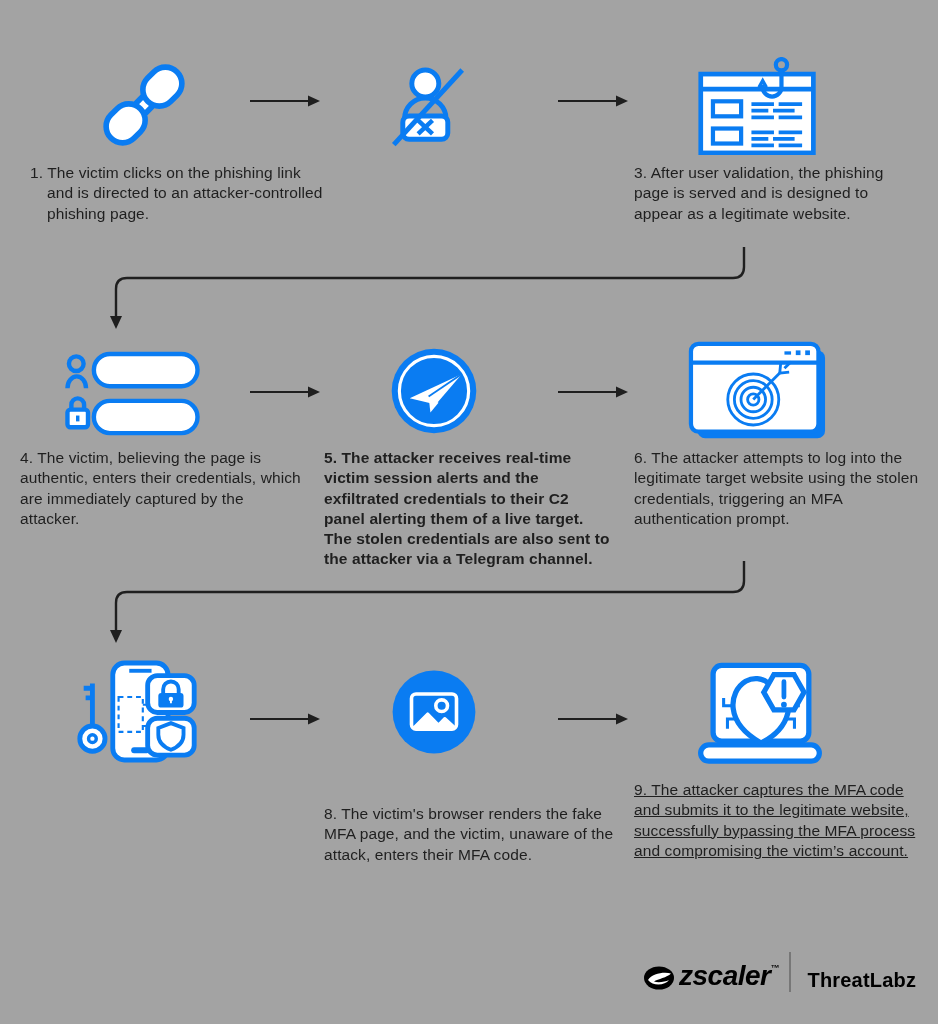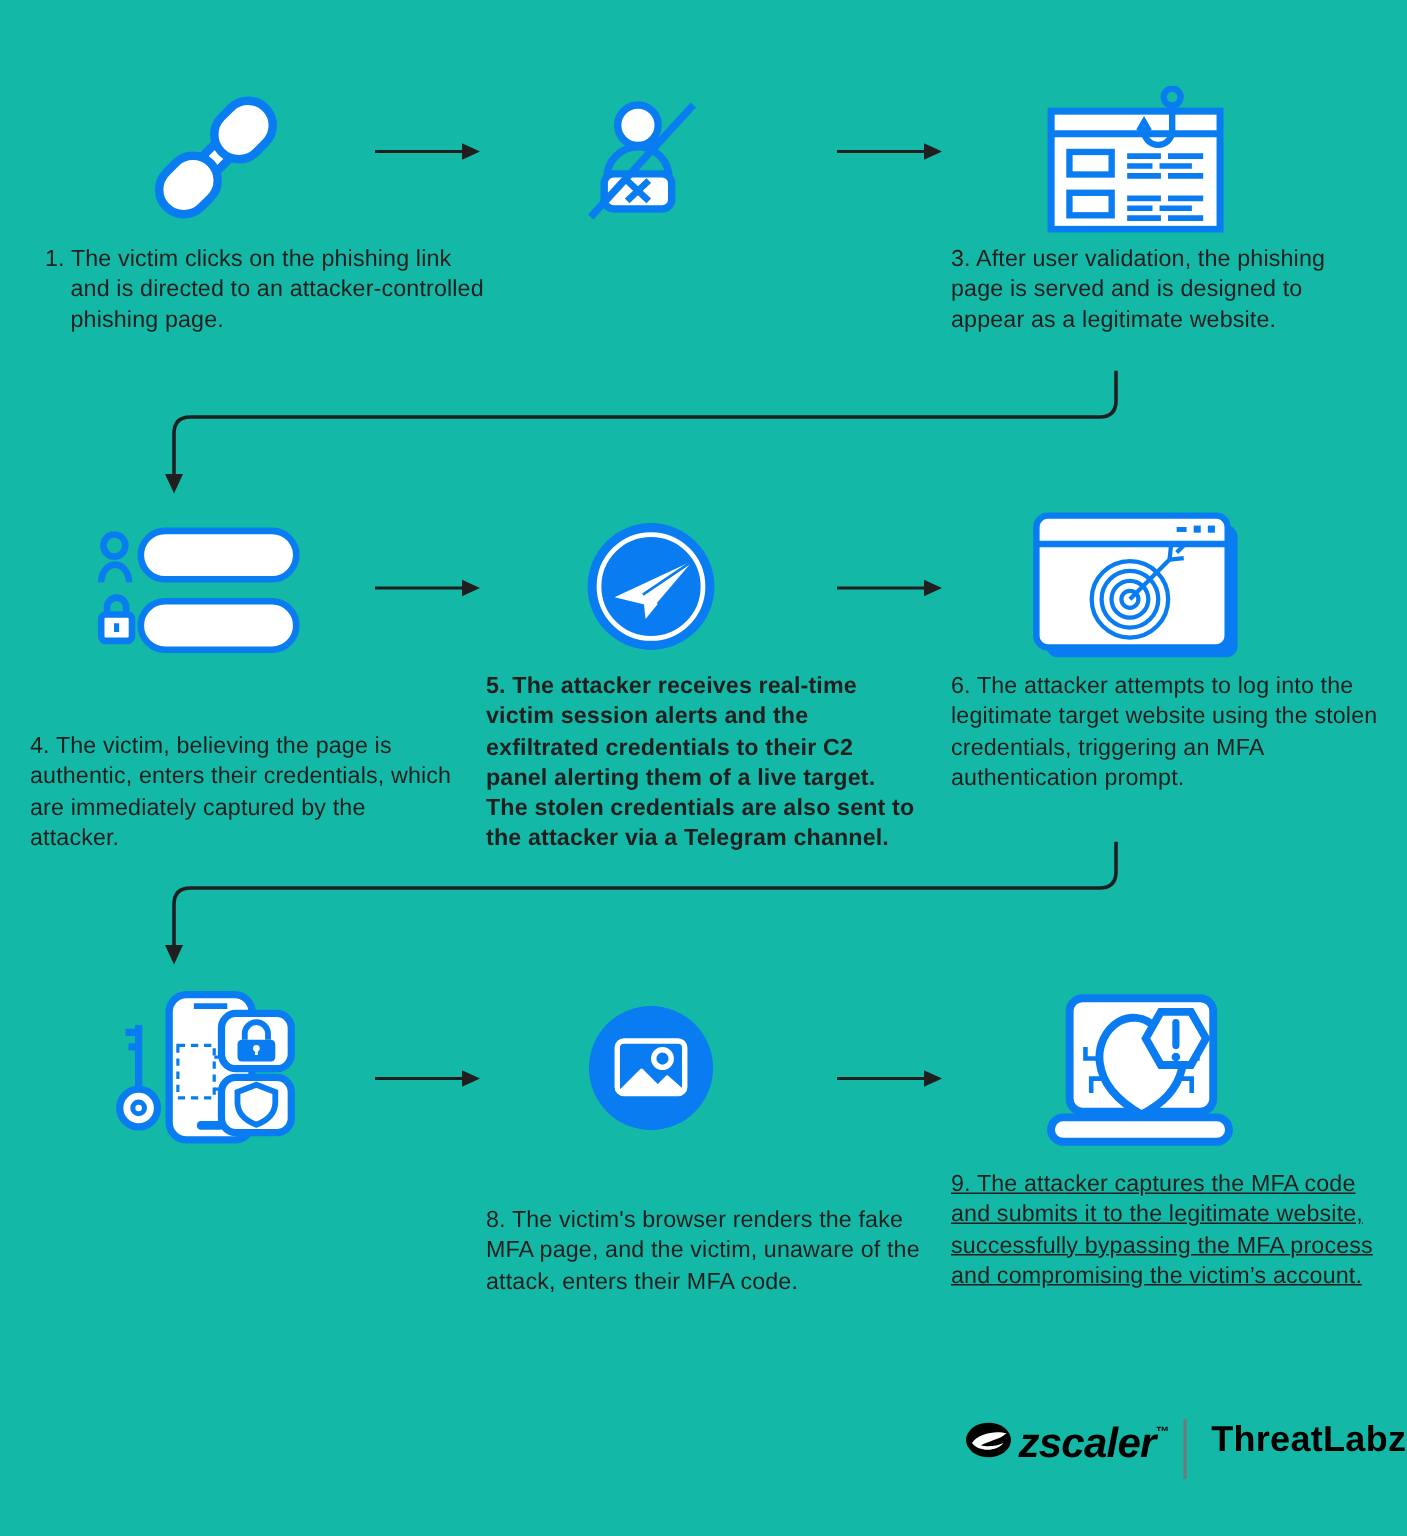--- a/index.html
+++ b/index.html
@@ -1,26 +1,26 @@
 <!DOCTYPE html>
 <html style="--accent: #0a7cf2; --ink: #1f1f1f;"><head>
 <meta charset="utf-8">
 <style>
   :root{ --accent:#0a7cf2; --ink:#1f1f1f; }
   html,body{margin:0;padding:0;background:#fff;}
-  .canvas{position:relative;width:938px;height:1024px;background:#14b8a6;overflow:hidden;
+  .canvas{position:relative;width:938px;height:1024px;background:#a3a3a3;overflow:hidden;
           font-family:"Liberation Sans",sans-serif;color:var(--ink);}
   .abs{position:absolute;}
   .step-text{font-size:15.5px;line-height:1.31;letter-spacing:.1px;color:var(--ink);}
   .hang{padding-left:17px;text-indent:-17px;}
-  .footer{position:absolute;left:642px;top:946px;display:flex;align-items:flex-start;height:46px;}
+  .footer{position:absolute;left:642px;top:946px;display:flex;align-items:flex-end;height:46px;}
   .zs-word{font-size:28px;font-weight:bold;font-style:italic;letter-spacing:-.5px;color:#000;}
   .zs-word sup{font-size:9px;font-style:normal;vertical-align:14px;letter-spacing:0;}
   .footer-divider{width:2px;height:40px;background:#777;margin:0 16px 0 10px;}
-  .product-word{font-size:24px;font-weight:700;letter-spacing:.2px;color:#000;}
+  .product-word{font-size:20px;font-weight:700;letter-spacing:.2px;color:#000;}
   svg{display:block;}
 </style>
 </head>
 <body>
 
 <div class="canvas">
 
   <svg class="abs" style="left:84px;top:60px;" width="120" height="90" viewBox="0 0 120 104">
     <g transform="rotate(-45 60 52)" stroke="var(--accent)" stroke-width="6.5" fill="#fff">
       <rect x="47" y="44" width="26" height="16" rx="8"></rect>
@@ -113,21 +113,21 @@
     <g stroke="var(--accent)" fill="none" stroke-width="3">
       <circle cx="70" cy="63" r="27"></circle>
         <circle cx="70" cy="63" r="20"></circle>
         <circle cx="70" cy="63" r="13"></circle>
         <circle cx="70" cy="63" r="6"></circle>
       <path d="M70 63 L98 35"></path>
       <path d="M98 35 l10 -1 M98 35 l1 -10 M103 30 l7 -7"></path>
     </g>
   </svg>
 
-  <div class="abs step-text" style="left:20px;top:448px;width:285px;margin-top:40px;"><span>4. The victim, believing the page is authentic, enters their credentials, which are immediately captured by the attacker.</span></div>
+  <div class="abs step-text" style="left:20px;top:448px;width:285px;"><span>4. The victim, believing the page is authentic, enters their credentials, which are immediately captured by the attacker.</span></div>
   <div class="abs step-text" style="left:324px;top:448px;width:290px;font-weight:bold;"><span>5. The attacker receives real-time victim session alerts and the exfiltrated credentials to their C2 panel alerting them of a live target. The stolen credentials are also sent to the attacker via a Telegram channel.</span></div>
   <div class="abs step-text" style="left:634px;top:448px;width:285px;"><span>6. The attacker attempts to log into the legitimate target website using the stolen credentials, triggering an MFA authentication prompt.</span></div>
 
   <svg class="abs" style="left:105px;top:561px;" width="650" height="86" viewBox="0 0 650 86">
     <path d="M639 0 V20 Q639 31 628 31 H22 Q11 31 11 42 V71" stroke="var(--ink)" stroke-width="2.4" fill="none"></path>
     <polygon points="5,69 17,69 11,82" fill="var(--ink)"></polygon>
   </svg>
 
   <svg class="abs" style="left:74px;top:658px;" width="126" height="107" viewBox="0 0 130 110">
     <g stroke="var(--accent)" fill="none">

